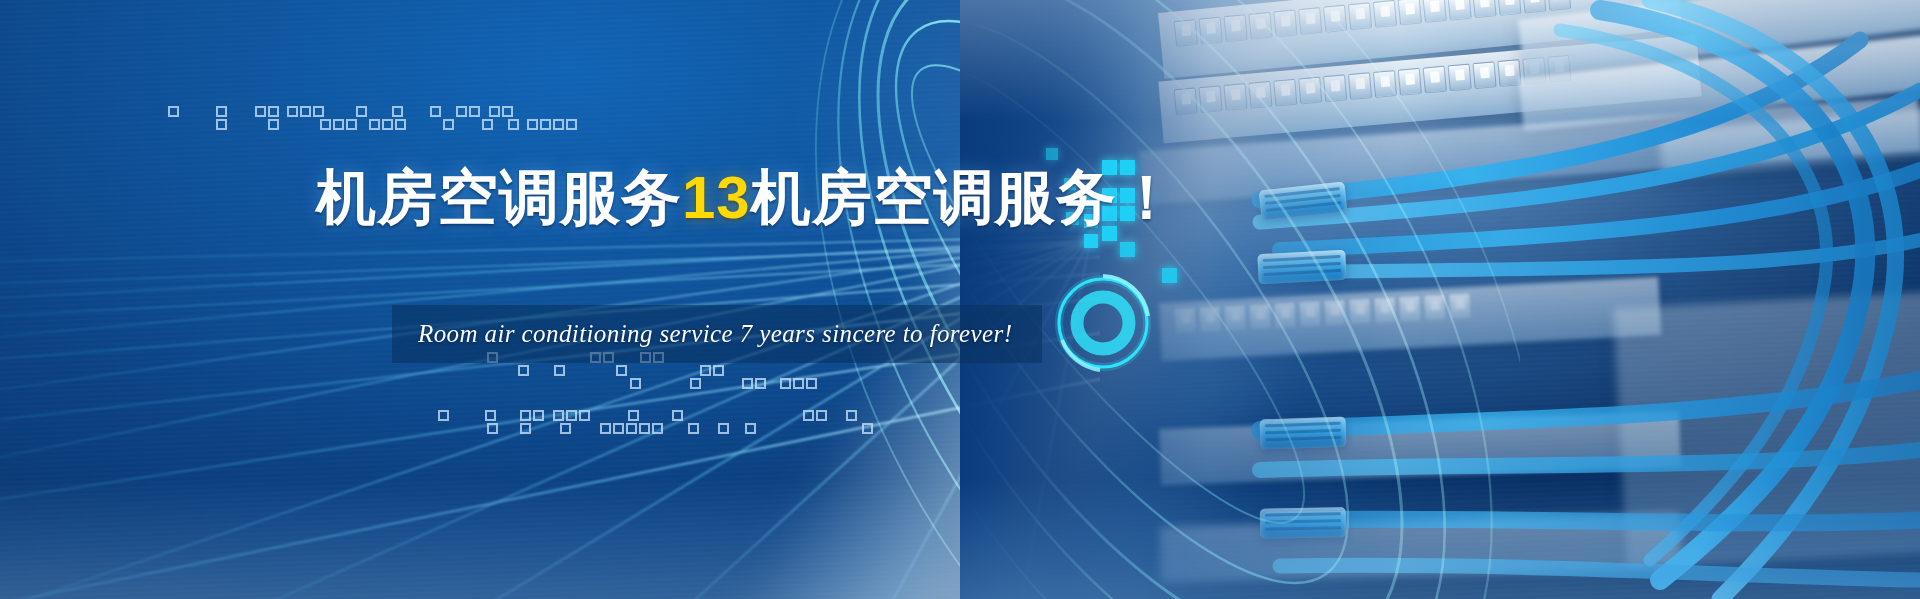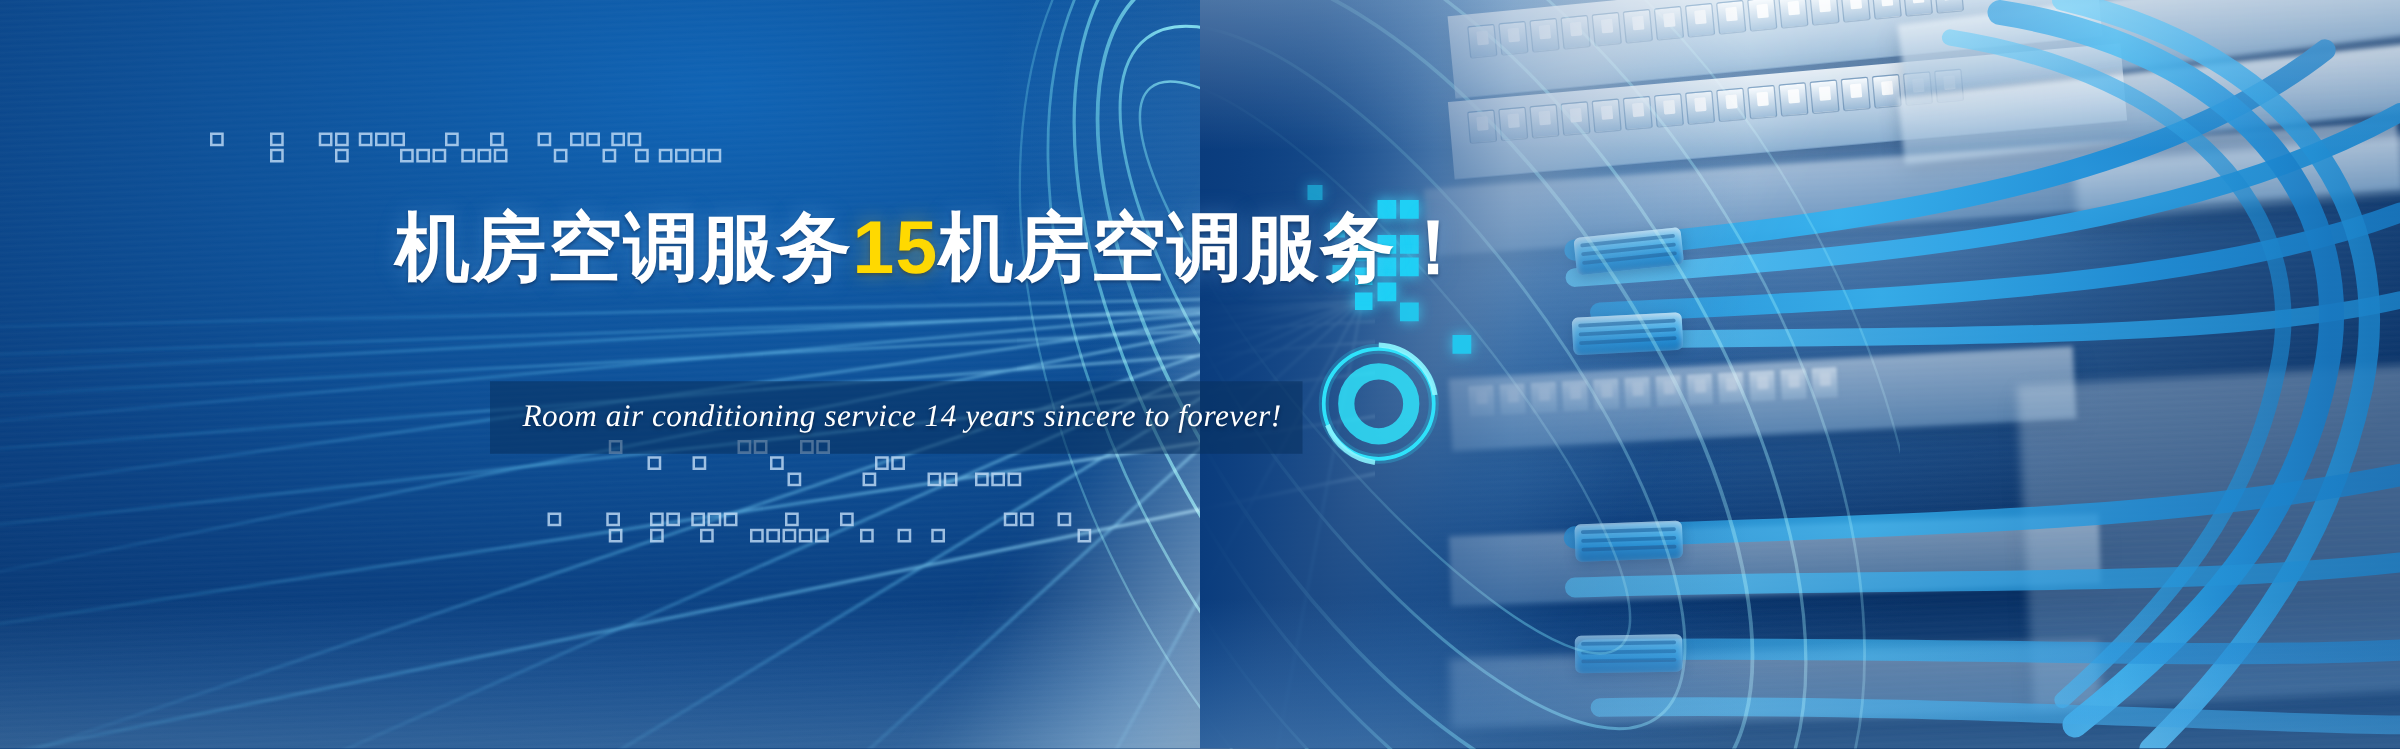--- a/index.html
+++ b/index.html
@@ -477,22 +477,22 @@
     <div class="sq-fill" style="left:22px; top:86px; width:15px; height:15px;"></div>
     <div class="sq-fill" style="left:4px;  top:94px; width:14px; height:14px;"></div>
     <div class="sq-fill" style="left:40px; top:102px; width:15px; height:15px; opacity:.9;"></div>
     <div class="sq-fill" style="left:-16px;top:38px; width:12px; height:12px; opacity:.7;"></div>
     <div class="sq-fill" style="left:82px; top:128px; width:15px; height:15px; opacity:.9;"></div>
     <div class="sq-fill" style="left:-34px;top:8px;  width:12px; height:12px; opacity:.6;"></div>
   </div>
 
   <div class="text-wrap">
     <div class="headline">
-      <span>机房空调服务</span><span class="hl">15</span><span>机房空调服务</span><span class="bang">！</span>
+      <span>机房空调服务</span><span class="hl">13</span><span>机房空调服务</span><span class="bang">！</span>
     </div>
 
     <div class="sub-bar">
-      <div class="subtitle">Room air conditioning service 14 years sincere to forever!</div>
+      <div class="subtitle">Room air conditioning service 7 years sincere to forever!</div>
     </div>
   </div>
 
   <div class="bottom-band"></div>
 </div>
 
 </body></html>

